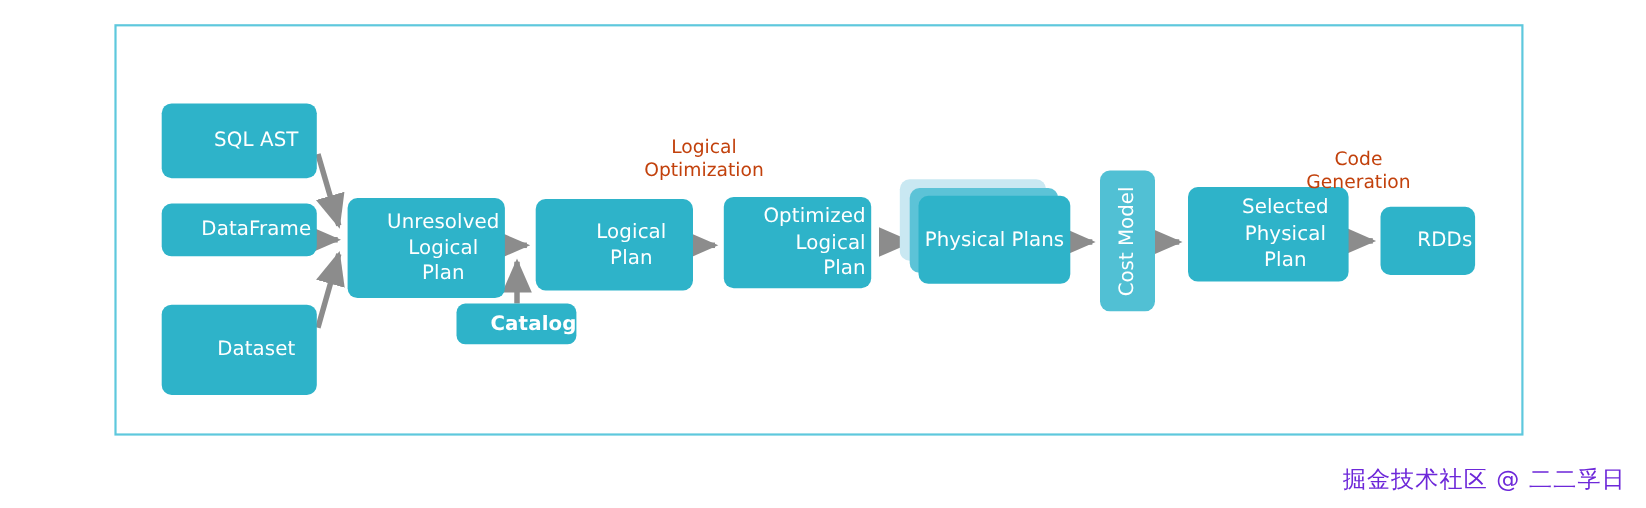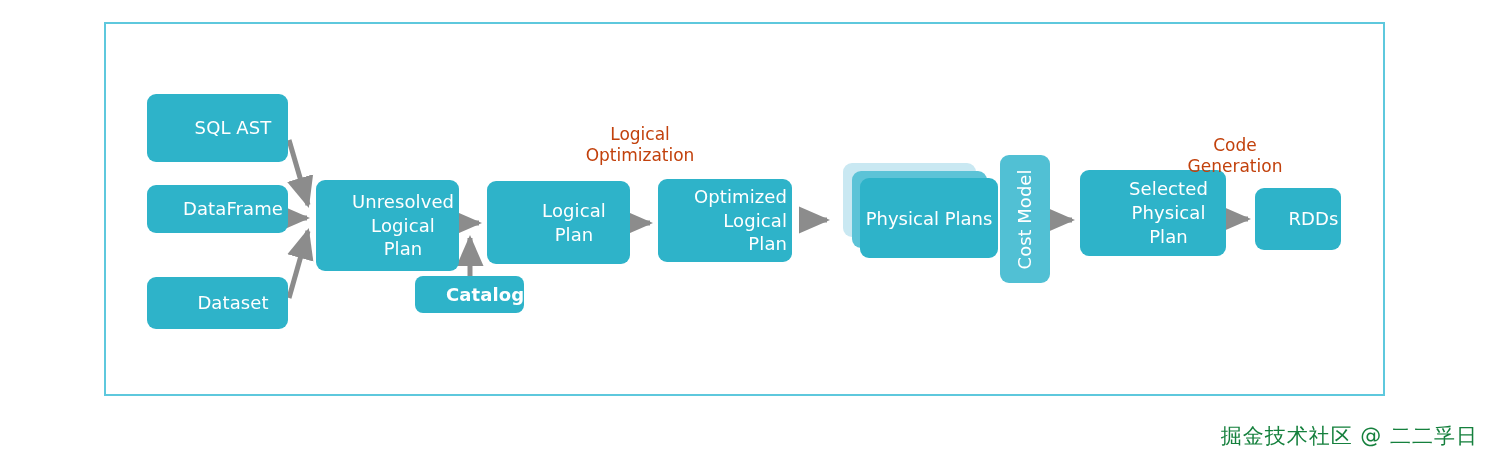--- a/index.html
+++ b/index.html
@@ -43,21 +43,20 @@
     padding-left:31px;
   }
   .node span{display:block;padding:0 8px;}
 
   
   .stack{position:absolute;}
   .stack .card{
     position:absolute;
     border-radius:9px;
     box-sizing:border-box;
-    margin-left:25px;
   }
   .stack .card.back{background:#c9e8f2;}
   .stack .card.mid{background:#5cc3d7;}
   .stack .card.front{
     background:#2eb3c9;
     color:#fff;
     display:flex;align-items:center;justify-content:center;
     font-size:18px;
   }
 
@@ -87,21 +86,21 @@
     line-height:1.25;
     text-align:center;
     white-space:pre-line;
   }
 
   
   .watermark{
     position:absolute;
     right:18px;
     bottom:12px;
-    color:#15803d;
+    color:#6d28d9;
     font-size:21px;
     letter-spacing:1px;
     white-space:nowrap;
     margin-left:40px;
   }
 </style>
 </head>
 <body>
 
 <div id="stage">
@@ -139,21 +138,21 @@
   </svg>
 
   <div class="node" style="left:147px;top:94px;width:141px;height:68px;">
     <span>SQL AST</span>
   </div>
 
   <div class="node" style="left:147px;top:185px;width:141px;height:48px;">
     <span>DataFrame</span>
   </div>
 
-  <div class="node" style="left:147px;top:277px;width:141px;height:52px;">
+  <div class="node" style="left:147px;top:277px;width:141px;height:82px;">
     <span>Dataset</span>
   </div>
 
   <div class="node" style="left:316px;top:180px;width:143px;height:91px;">
     <span style="white-space:pre-line;">Unresolved
 Logical Plan</span>
   </div>
 
   <div class="node" style="left:415px;top:276px;width:109px;height:37px;border-radius:8px;font-weight:bold;">
     <span>Catalog</span>

